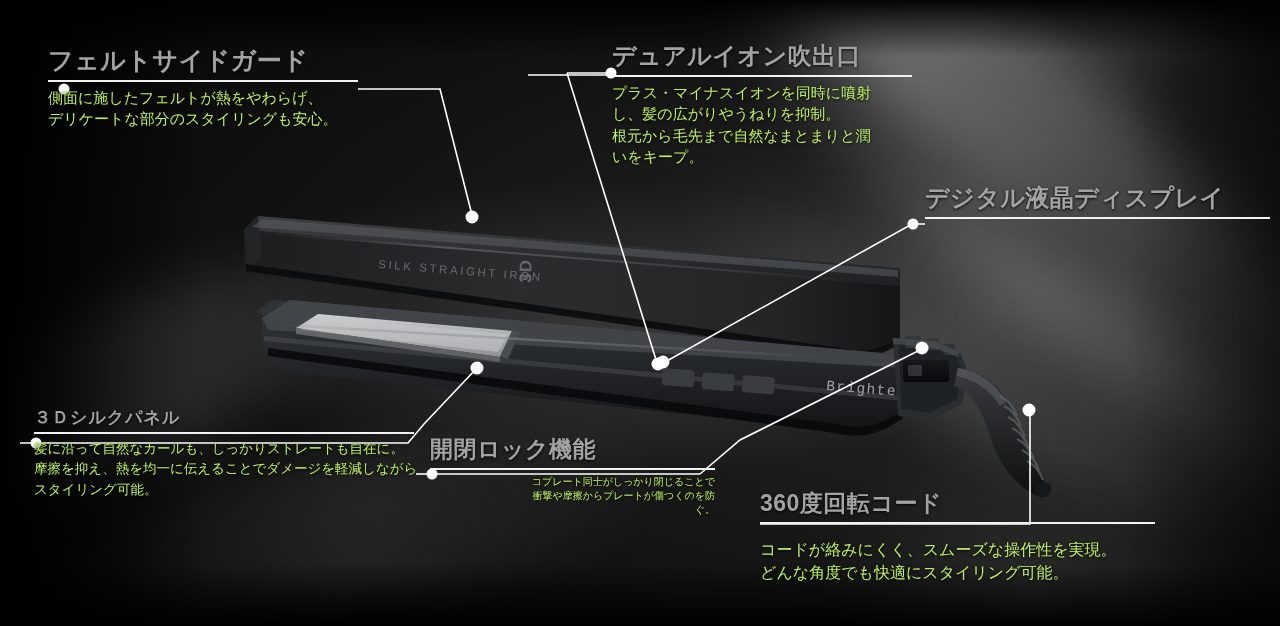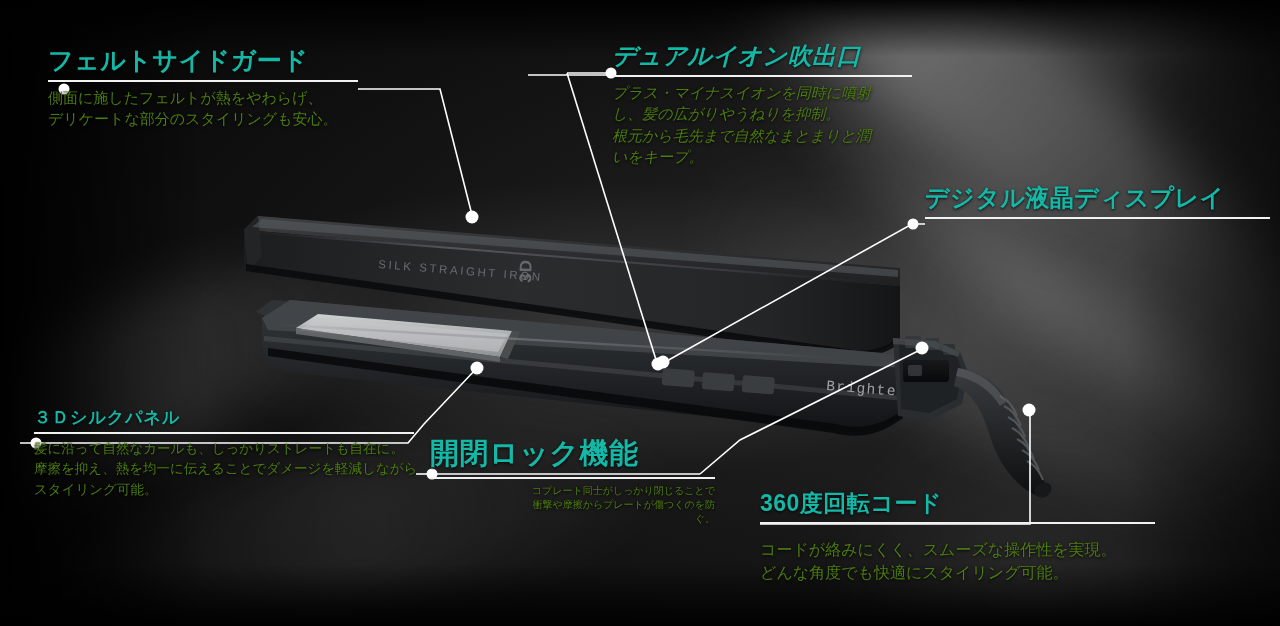--- a/index.html
+++ b/index.html
@@ -78,59 +78,59 @@
   
   #product { position: absolute; left: 0; top: 0; width: 1280px; height: 626px; }
 
   
   #leaders { position: absolute; left: 0; top: 0; width: 1280px; height: 626px; }
 
   
   .callout { position: absolute; }
   .callout-title {
     font-weight: bold;
-    color: #14b8a6;
+    color: #a3a3a3;
     white-space: nowrap;
     letter-spacing: .5px;
     text-shadow: 0 1px 3px rgba(0,0,0,.9);
   }
   .callout-rule {
     height: 2px;
     background: #f2f2f2;
     margin: 3px 0 5px 0;
   }
   .callout-body {
-    color: #4d7c0f;
+    color: #bef264;
     line-height: 1.42;
     text-shadow: 0 1px 3px rgba(0,0,0,.95);
     white-space: pre-line;
   }
 
   #c-felt      { left: 48px;  top: 44px;  }
   #c-felt .callout-title { font-size: 25px; }
   #c-felt .callout-rule  { width: 310px; }
   #c-felt .callout-body  { font-size: 15px; }
 
-  #c-ion       { left: 612px; top: 40px; font-style: italic; }
+  #c-ion       { left: 612px; top: 40px; }
   #c-ion .callout-title { font-size: 24px; }
   #c-ion .callout-rule  { width: 300px; }
   #c-ion .callout-body  { font-size: 15px; }
 
   #c-display   { left: 925px; top: 182px; }
   #c-display .callout-title { font-size: 24px; }
   #c-display .callout-rule  { width: 345px; }
   #c-display .callout-body  { font-size: 16px; }
 
   #c-panel     { left: 34px;  top: 406px; }
   #c-panel .callout-title { font-size: 17px; letter-spacing: 1px; }
   #c-panel .callout-rule  { width: 380px; }
   #c-panel .callout-body  { font-size: 13.5px; line-height: 1.5; }
 
   #c-lock      { left: 430px; top: 434px; }
-  #c-lock .callout-title { font-size: 29px; }
+  #c-lock .callout-title { font-size: 23px; }
   #c-lock .callout-rule  { width: 285px; }
   #c-lock .callout-body  { font-size: 10px; text-align: right; }
 
   #c-cord      { left: 760px; top: 488px; }
   #c-cord .callout-title { font-size: 23px; }
   #c-cord .callout-rule  { width: 395px; }
   #c-cord .callout-body  { font-size: 16px; margin-top: 15px; }
 </style>
 </head>
 <body>

